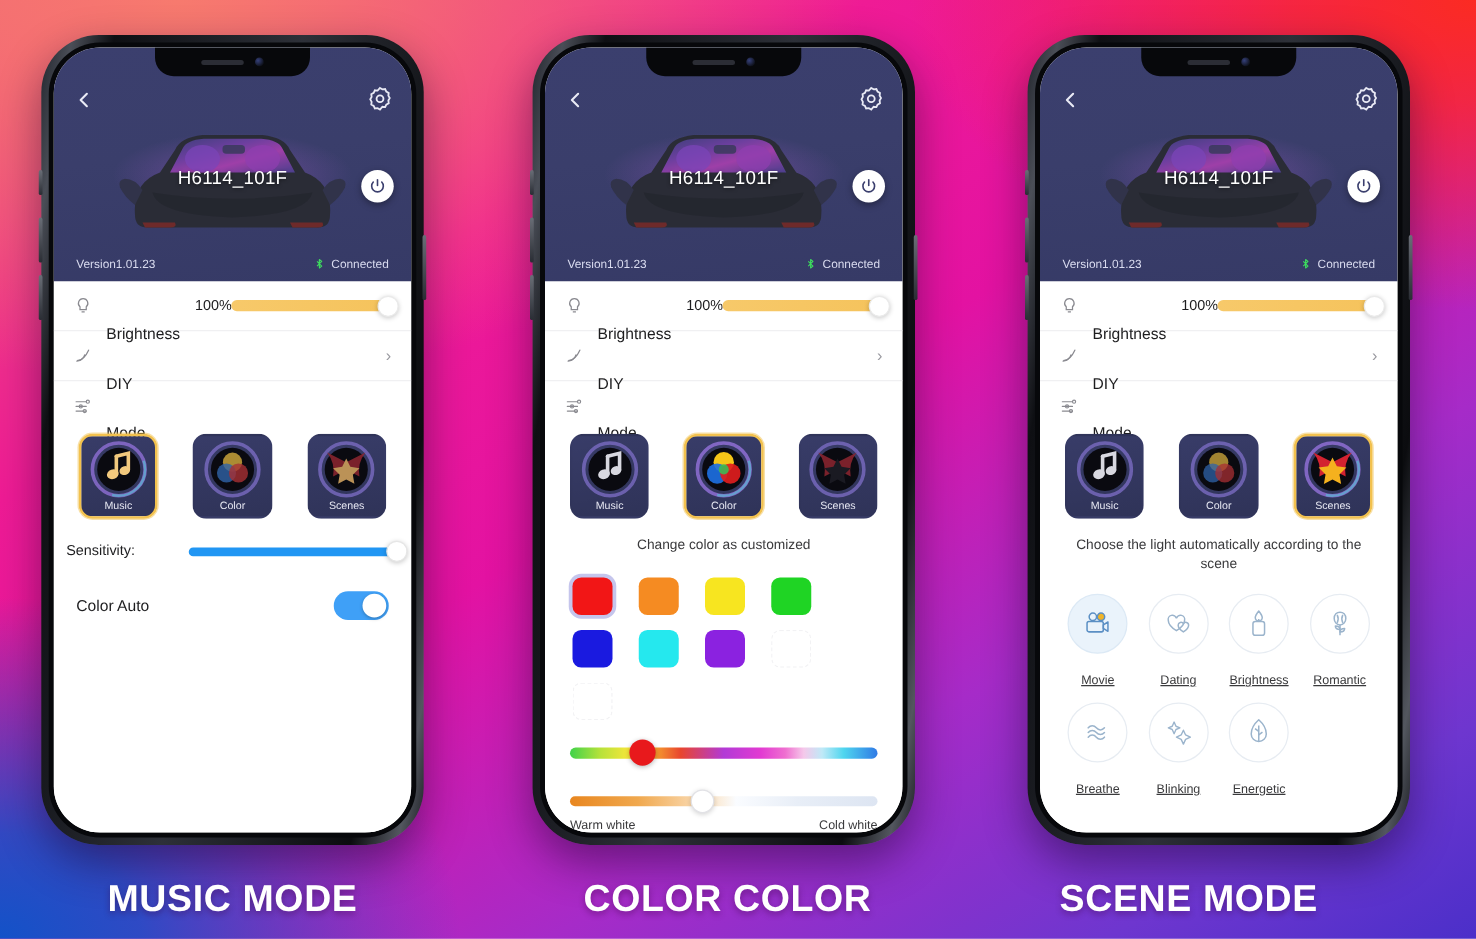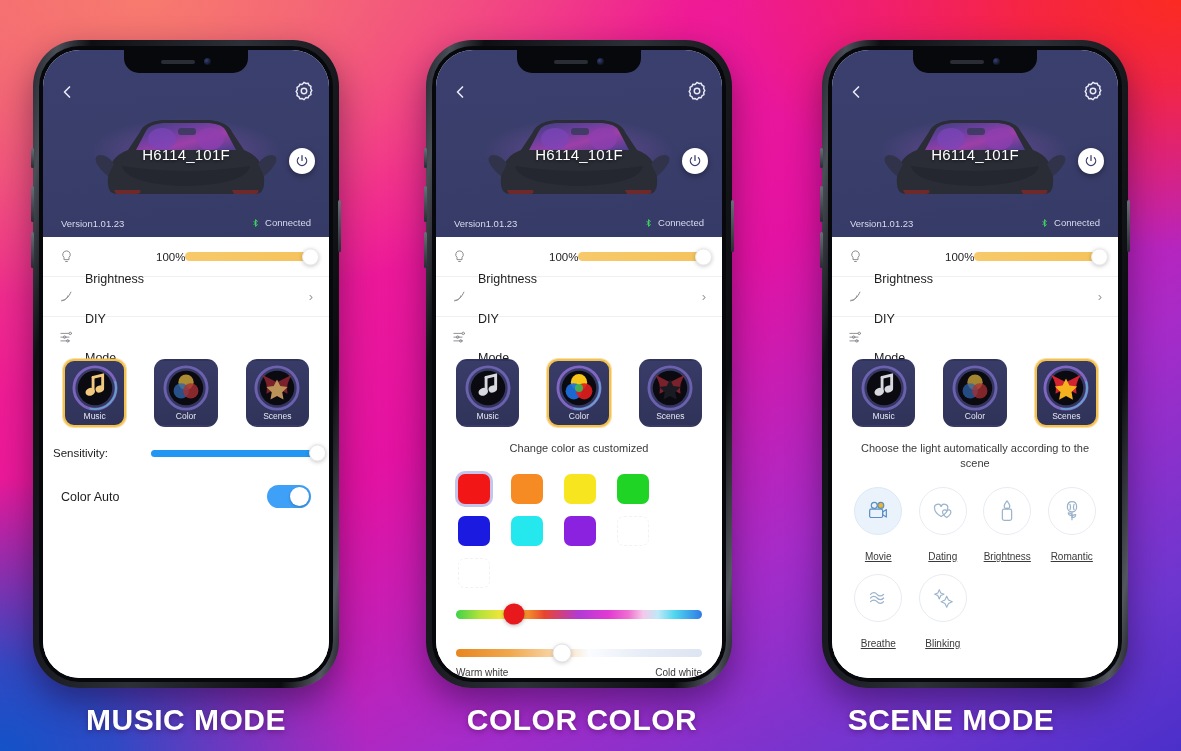--- a/index.html
+++ b/index.html
@@ -11,21 +11,21 @@
       radial-gradient(ellipse 70% 60% at 100% 0%, #fb2b22 0%, rgba(251,43,34,0.75) 18%, rgba(243,58,110,0.0) 55%),
       radial-gradient(ellipse 60% 70% at 0% 100%, #1352c8 0%, rgba(19,82,200,0.85) 16%, rgba(19,82,200,0) 52%),
       radial-gradient(ellipse 80% 70% at 12% 0%, #f77a6e 0%, rgba(247,122,110,0.55) 25%, rgba(247,122,110,0) 58%),
       linear-gradient(150deg, #ef5a7a 0%, #ef1b95 28%, #e312a2 48%, #a62bc8 70%, #6e36cf 88%, #4b2fc9 100%);
   }
 
   .stage { position: absolute; inset: 0; }
 
   
   .phone {
-    position: absolute; top: 40px; width: 306px; height: 648px;
+    position: absolute; top: 28px; width: 306px; height: 648px;
     border-radius: 46px;
     background: linear-gradient(100deg,#20232b 0%,#4a4e57 6%,#0e0f13 14%,#2d3038 50%,#0b0c0f 86%,#53575f 95%,#1b1d22 100%);
     padding: 6px;
     box-shadow: 0 14px 34px rgba(20,0,40,0.45);
   }
   .phone.p1 { left: 33px; }
   .phone.p2 { left: 426px; }
   .phone.p3 { left: 822px; }
 
   .bezel {
@@ -76,21 +76,21 @@
     position: absolute; right: 14px; top: 38px; width: 26px; height: 26px;
     border-radius: 50%; background: #fff; z-index: 8;
     display: flex; align-items: center; justify-content: center;
     box-shadow: 0 2px 6px rgba(0,0,0,.35);
   }
   .dev-foot {
     position: absolute; left: 0; right: 0; bottom: 8px;
     display: flex; align-items: center; justify-content: space-between;
     padding: 0 18px; color: #d9dbef; font-size: 9.5px;
   }
-  .bt-status { display: flex; align-items: flex-start; gap: 5px; }
+  .bt-status { display: flex; align-items: center; gap: 5px; }
 
   
   .panel { flex: 1; background: #fff; display: flex; flex-direction: column; }
 
   .row {
     display: flex; align-items: center; height: 40px;
     padding: 0 16px; border-bottom: 1px solid #f0f0f2;
   }
   .row .ricon { width: 20px; flex: none; display:flex; align-items:center; }
   .row .rlabel { font-size: 12.5px; color: #1d1d1f; margin-left: 6px; margin-top: 44px; }
@@ -739,20 +739,30 @@
             </div>
             <div class="scene">
               <span class="circ">
                 <svg width="26" height="26" viewBox="0 0 28 28" fill="none" stroke="#9bb4cc" stroke-width="1.2" stroke-linejoin="round">
                   <path d="M10 5l1.6 3.6L15 10l-3.4 1.4L10 15l-1.6-3.6L5 10l3.4-1.4z"></path>
                   <path d="M18 12l1.9 4.1 4.1 1.9-4.1 1.9L18 24l-1.9-4.1-4.1-1.9 4.1-1.9z"></path>
                 </svg>
               </span>
               <span class="sname">Blinking</span>
             </div>
+            <div class="scene">
+              <span class="circ">
+                <svg width="26" height="26" viewBox="0 0 28 28" fill="none" stroke="#9bb4cc" stroke-width="1.3" stroke-linejoin="round">
+                  <path d="M14 3c5 4.5 6.5 9 6.5 12.2A6.5 6.5 0 0 1 7.5 15.2C7.5 12 9 7.5 14 3z"></path>
+                  <line x1="14" y1="8" x2="14" y2="22"></line>
+                  <path d="M14 13l-3.2-2.4M14 16l3.2-2.4"></path>
+                </svg>
+              </span>
+              <span class="sname">Energetic</span>
+            </div>
           </div>
         </div>
       </div>
     </div>
   </div>
   <div class="caption cap3">SCENE MODE</div>
 
 </div>
 
 </body></html>

